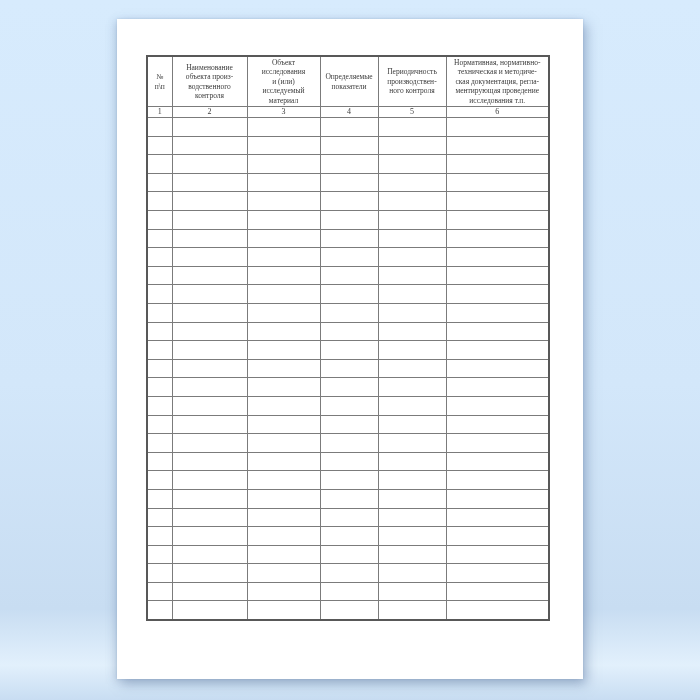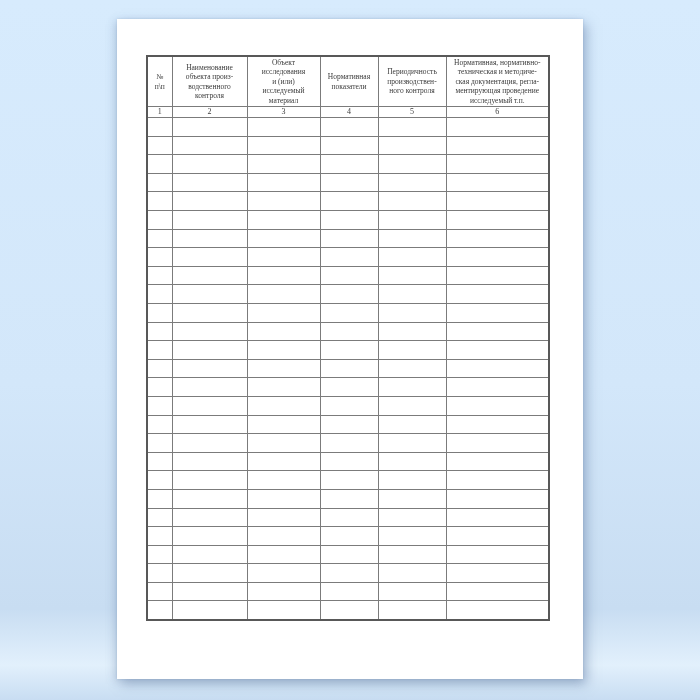--- a/index.html
+++ b/index.html
@@ -89,30 +89,30 @@
 п\п</th>
           <th>Наименование
 объекта произ-
 водственного
 контроля</th>
           <th>Объект
 исследования
 и (или)
 исследуемый
 материал</th>
-          <th>Нормативная
+          <th>Определяемые
 показатели</th>
           <th>Периодичность
 производствен-
 ного контроля</th>
           <th>Нормативная, нормативно-
 техническая и методиче-
 ская документация, регла-
 ментирующая проведение
-исследуемый т.п.</th>
+исследования т.п.</th>
         </tr>
         <tr class="index-row">
           <td>1</td>
           <td>2</td>
           <td>3</td>
           <td>4</td>
           <td>5</td>
           <td>6</td>
         </tr>
       </thead>

